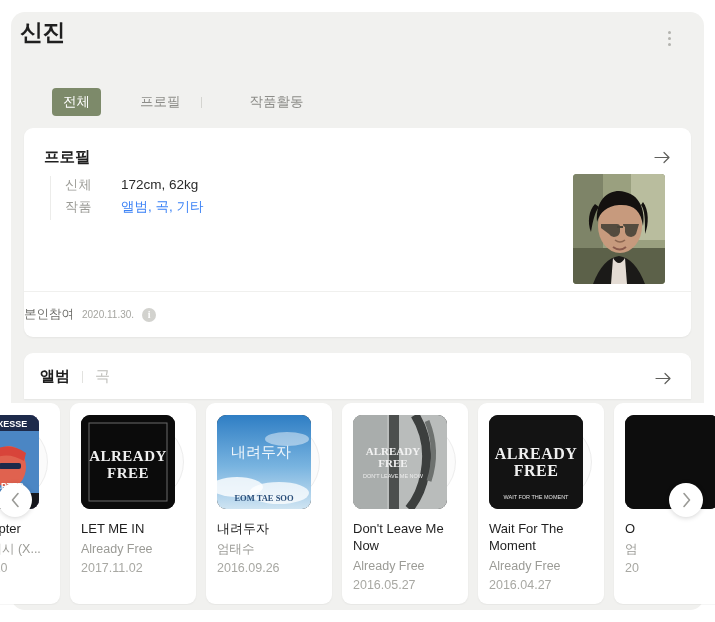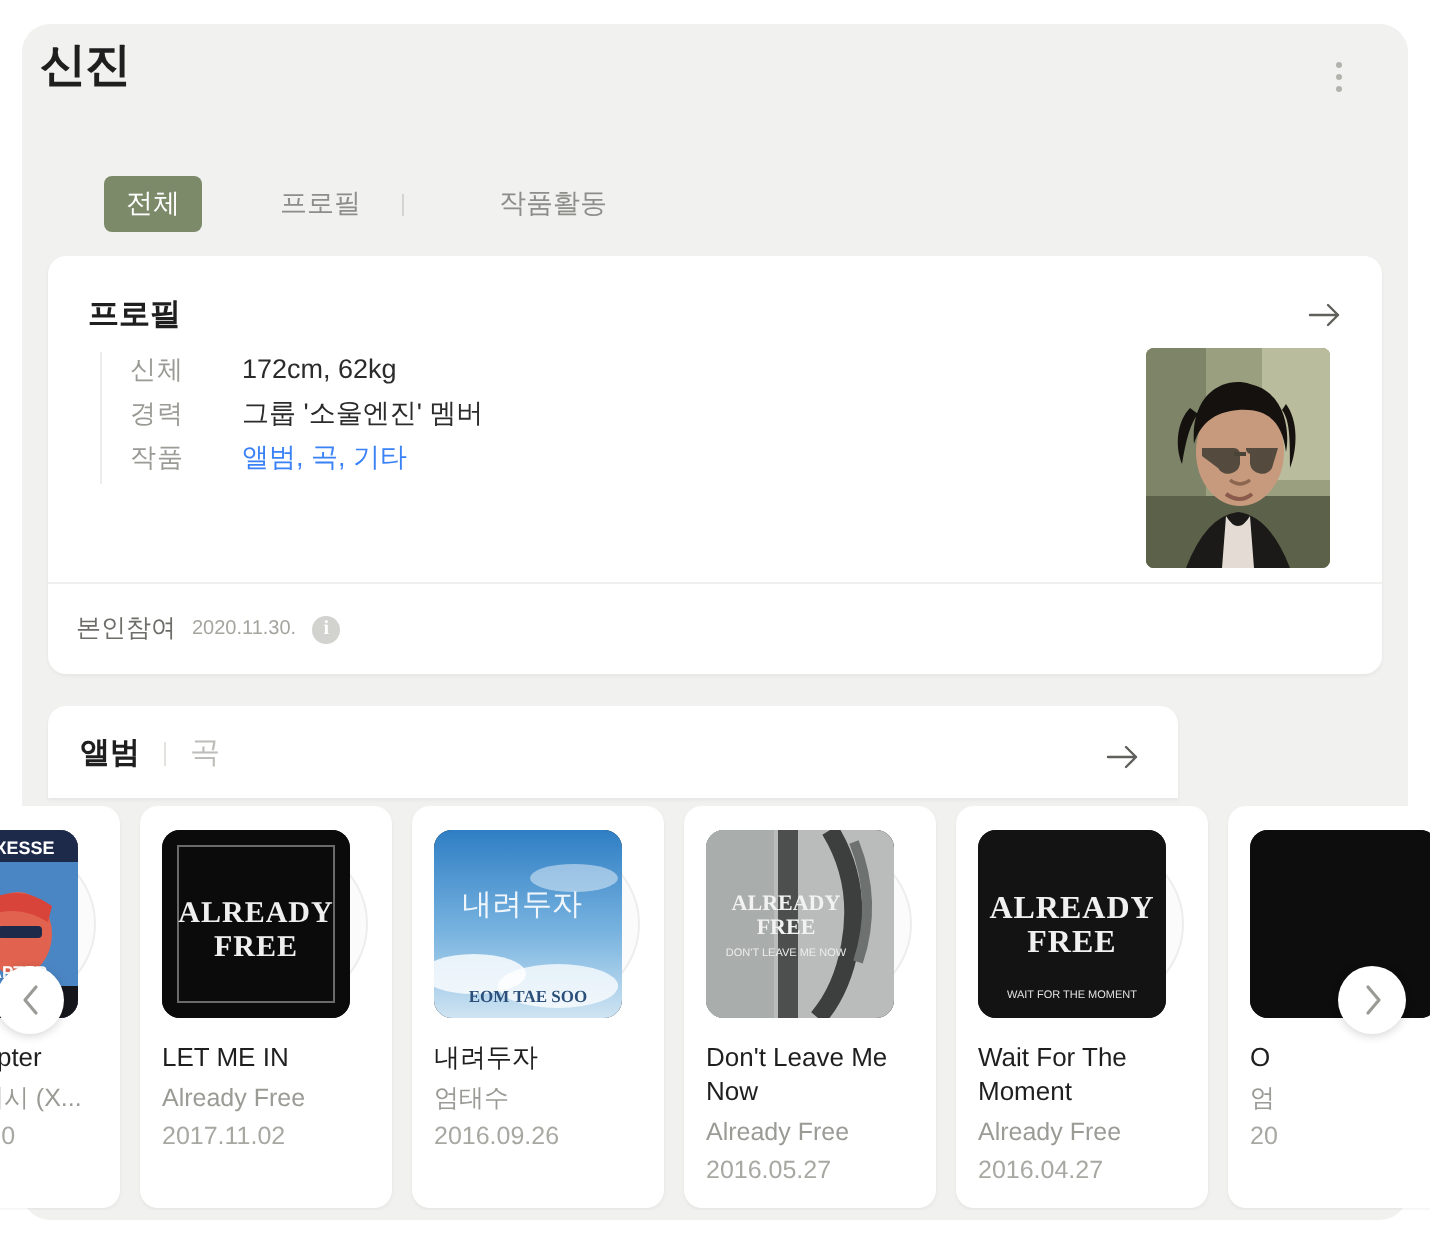--- a/index.html
+++ b/index.html
@@ -91,34 +91,34 @@
   .photo {
     position: absolute; right: 26px; top: 46px;
     width: 92px; height: 110px; border-radius: 4px;
     overflow: hidden; background: #8a8f74;
   }
   .photo svg { display: block; }
 
   .ownjoin {
     position: absolute; left: 0; right: 0; bottom: 0; height: 46px;
     border-top: 1px solid #f0f0ee;
-    display: flex; align-items: center; padding-left: 14px; gap: 8px;
+    display: flex; align-items: center; padding-left: 0; gap: 8px;
   }
   .ownjoin-label { font-size: 12.5px; color: #6d6d69; }
   .ownjoin-date { font-size: 10px; color: #a5a5a0; }
   .info-ico {
     width: 14px; height: 14px; border-radius: 50%;
     background: #d2d2ce; color: #ffffff; font-size: 10px;
     font-weight: bold; display: flex; align-items: center;
     justify-content: center; font-family: "Liberation Serif", serif;
     cursor: pointer;
   }
 
   
-  #album-card { left: 24px; top: 353px; width: 565px; height: 46px; border-radius: 9px 9px 0 0; text-decoration: underline; }
+  #album-card { left: 24px; top: 353px; width: 667px; height: 46px; border-radius: 9px 9px 0 0; text-decoration: underline; }
   .album-tabs {
     position: absolute; left: 16px; top: 14px;
     display: flex; align-items: center;
   }
   .al-tab { font-size: 15px; color: #bdbdb9; cursor: pointer; }
   .al-tab.active { color: #1f1f1f; font-weight: bold; }
   .al-sep { width: 1px; height: 12px; background: #e2e2df; margin: 0 12px; }
   .album-arrow { position: absolute; right: 17px; top: 14px; }
 
   
@@ -202,24 +202,20 @@
         <svg width="17" height="13" viewBox="0 0 17 13">
           <path d="M1 6.5 H15 M10 1.5 L15 6.5 L10 11.5" stroke="#5f5f5c" stroke-width="1.2" fill="none" stroke-linecap="round" stroke-linejoin="round"></path>
         </svg>
       </div>
     </div>
 
     <div class="prof-wrap">
       <div class="prof-row">
         <div class="prof-label">신체</div>
         <div class="prof-val">172cm, 62kg</div>
-      </div>
-      <div class="prof-row">
-        <div class="prof-label">경력</div>
-        <div class="prof-val">그룹 '소울엔진' 멤버</div>
       </div>
       <div class="prof-row">
         <div class="prof-label">작품</div>
         <div class="prof-val prof-link">앨범, 곡, 기타</div>
       </div>
     </div>
 
     <div class="photo">
       <svg width="92" height="110" viewBox="0 0 92 110">
         <rect width="92" height="110" fill="#9aa07f"></rect>

